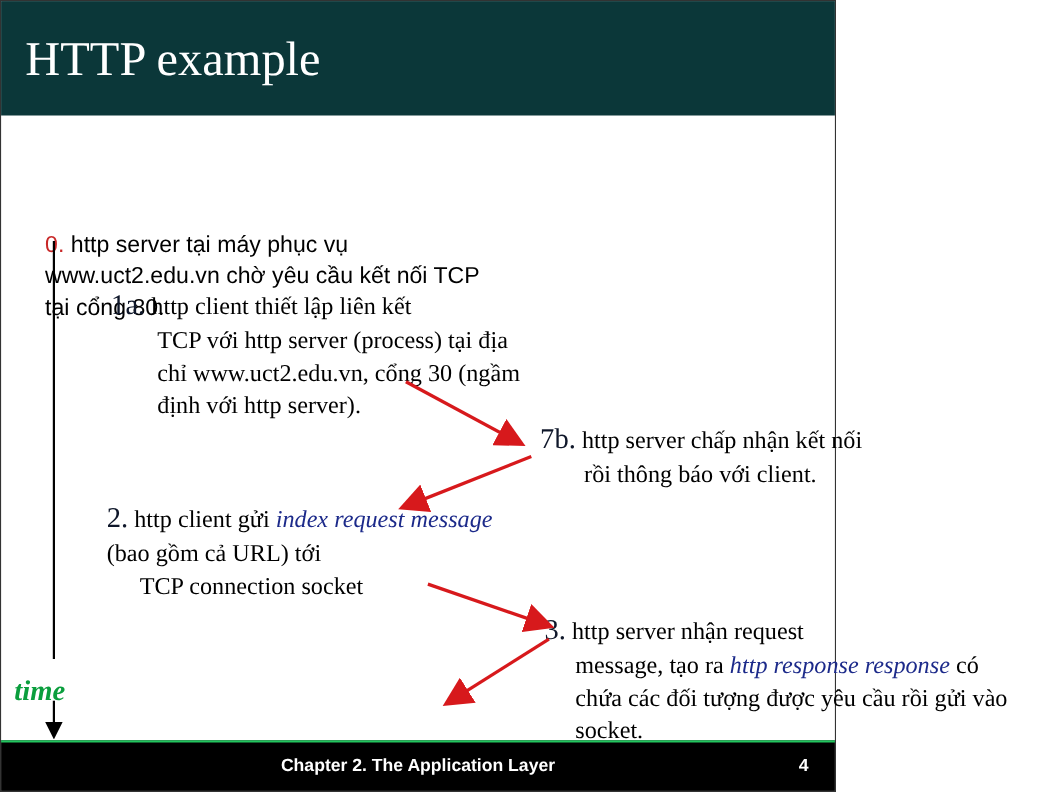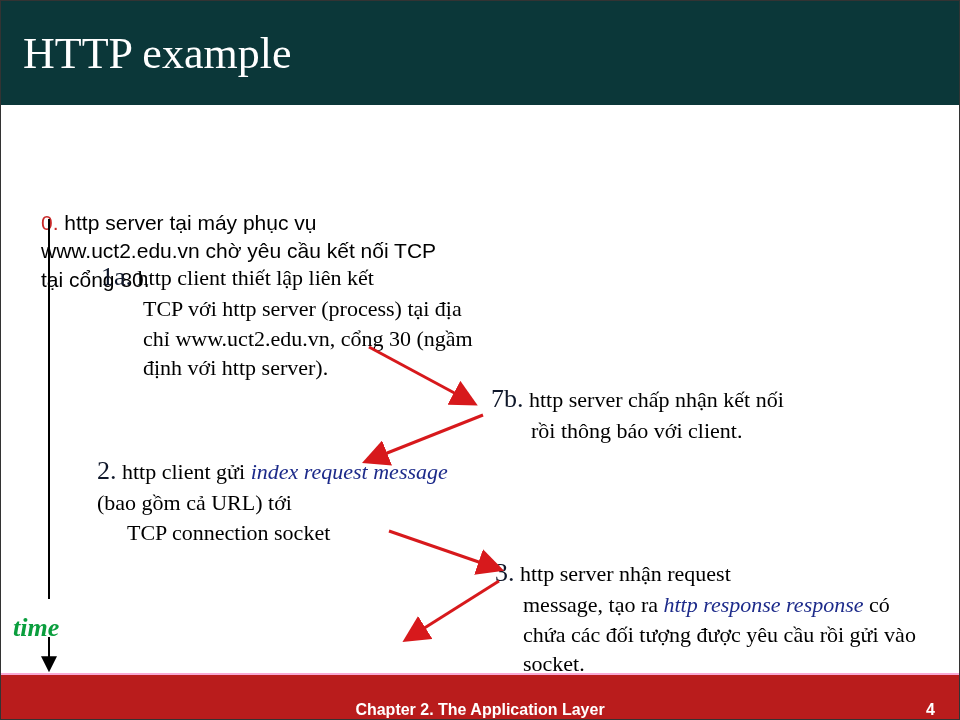--- a/index.html
+++ b/index.html
@@ -5,21 +5,21 @@
   html, body {
     margin: 0;
     padding: 0;
     width: 960px;
     height: 720px;
     font-family: "Times New Roman", Times, serif;
     background: #ffffff;
     overflow: hidden;
   }
   .slide {
-    width: 960px;
+    width: 760px;
     height: 720px;
     position: relative;
     background: #ffffff;
     border: 1px solid #333;
     box-sizing: border-box;
   }
   .title-bar {
     position: absolute;
     left: 0; top: 0; right: 0;
     height: 104px;
@@ -98,28 +98,28 @@
   svg.overlay {
     position: absolute;
     left: 0; top: 0;
     width: 960px; height: 720px;
     pointer-events: none;
   }
   .footer-bar {
     position: absolute;
     left: 0; right: 0; bottom: 0;
     height: 44px;
-    background: #b91c1c;
-    border-top: 2px solid #f9a8d4;
+    background: #000000;
+    border-top: 2px solid #22c55e;
     color: #ffffff;
     font-family: Arial, Helvetica, sans-serif;
     font-weight: bold;
     font-size: 16px;
     display: flex;
-    align-items: flex-end;
+    align-items: center;
     justify-content: center;
   }
   .footer-bar .pagenum {
     position: absolute;
     right: 24px;
     font-weight: bold;
   }
 </style>
 </head>
 <body>

